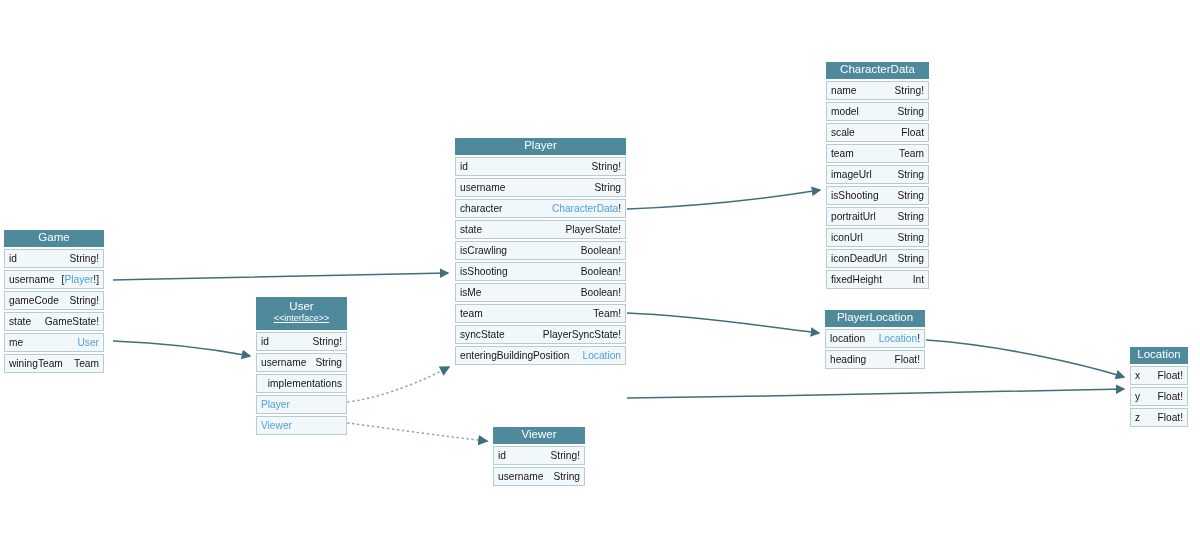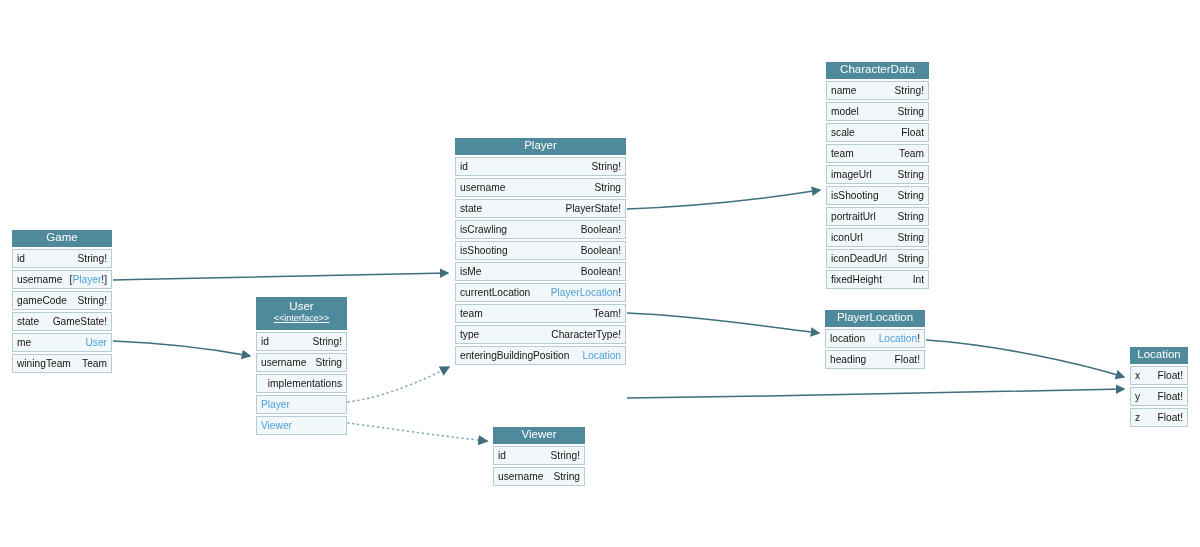--- a/index.html
+++ b/index.html
@@ -54,21 +54,21 @@
     <path d="M113,341 C165,343 218,350 250,356" class="edge" marker-end="url(#arrow-solid)"></path>
     <path d="M627,209 C700,206 770,198 820,190" class="edge" marker-end="url(#arrow-solid)"></path>
     <path d="M627,313 C700,316 770,327 819,333" class="edge" marker-end="url(#arrow-solid)"></path>
     <path d="M627,398 C800,396 1000,392 1124,389" class="edge" marker-end="url(#arrow-solid)"></path>
     <path d="M926,340 C1000,345 1082,364 1124,377" class="edge" marker-end="url(#arrow-solid)"></path>
     <path d="M348,402 C385,397 422,381 449,367" class="edge dotted" marker-end="url(#arrow-dotted)"></path>
     <path d="M348,423 C393,429 448,437 487,441" class="edge dotted" marker-end="url(#arrow-dotted)"></path>
   </svg>
 
 <div id="nodes">
-    <div class="node" style="left: 12px; top: 230px; width: 100px;">
+    <div class="node" style="left: 4px; top: 230px; width: 100px;">
       <div class="node-header">
         <span class="title">Game</span>
       </div>
       <div class="row">
         <span class="fname">id</span>
         <span class="ftype">String!</span>
       </div>
       <div class="row">
         <span class="fname">username</span>
         <span class="ftype"><span>[</span><span class="link">Player</span><span>!]</span></span>
@@ -119,46 +119,46 @@
       </div>
       <div class="row">
         <span class="fname">id</span>
         <span class="ftype">String!</span>
       </div>
       <div class="row">
         <span class="fname">username</span>
         <span class="ftype">String</span>
       </div>
       <div class="row">
+        <span class="fname">character</span>
+        <span class="ftype"><span class="link">CharacterData</span><span>!</span></span>
+      </div>
+      <div class="row">
         <span class="fname">state</span>
         <span class="ftype">PlayerState!</span>
       </div>
       <div class="row">
         <span class="fname">isCrawling</span>
         <span class="ftype">Boolean!</span>
       </div>
       <div class="row">
         <span class="fname">isShooting</span>
         <span class="ftype">Boolean!</span>
       </div>
       <div class="row">
         <span class="fname">isMe</span>
         <span class="ftype">Boolean!</span>
       </div>
       <div class="row">
-        <span class="fname">currentLocation</span>
-        <span class="ftype"><span class="link">PlayerLocation</span><span>!</span></span>
-      </div>
-      <div class="row">
         <span class="fname">team</span>
         <span class="ftype">Team!</span>
       </div>
       <div class="row">
-        <span class="fname">type</span>
-        <span class="ftype">CharacterType!</span>
+        <span class="fname">syncState</span>
+        <span class="ftype">PlayerSyncState!</span>
       </div>
       <div class="row">
         <span class="fname">enteringBuildingPosition</span>
         <span class="ftype"><span class="link">Location</span></span>
       </div>
     </div>
     <div class="node" style="left: 493px; top: 427px; width: 92px;">
       <div class="node-header">
         <span class="title">Viewer</span>
       </div>

